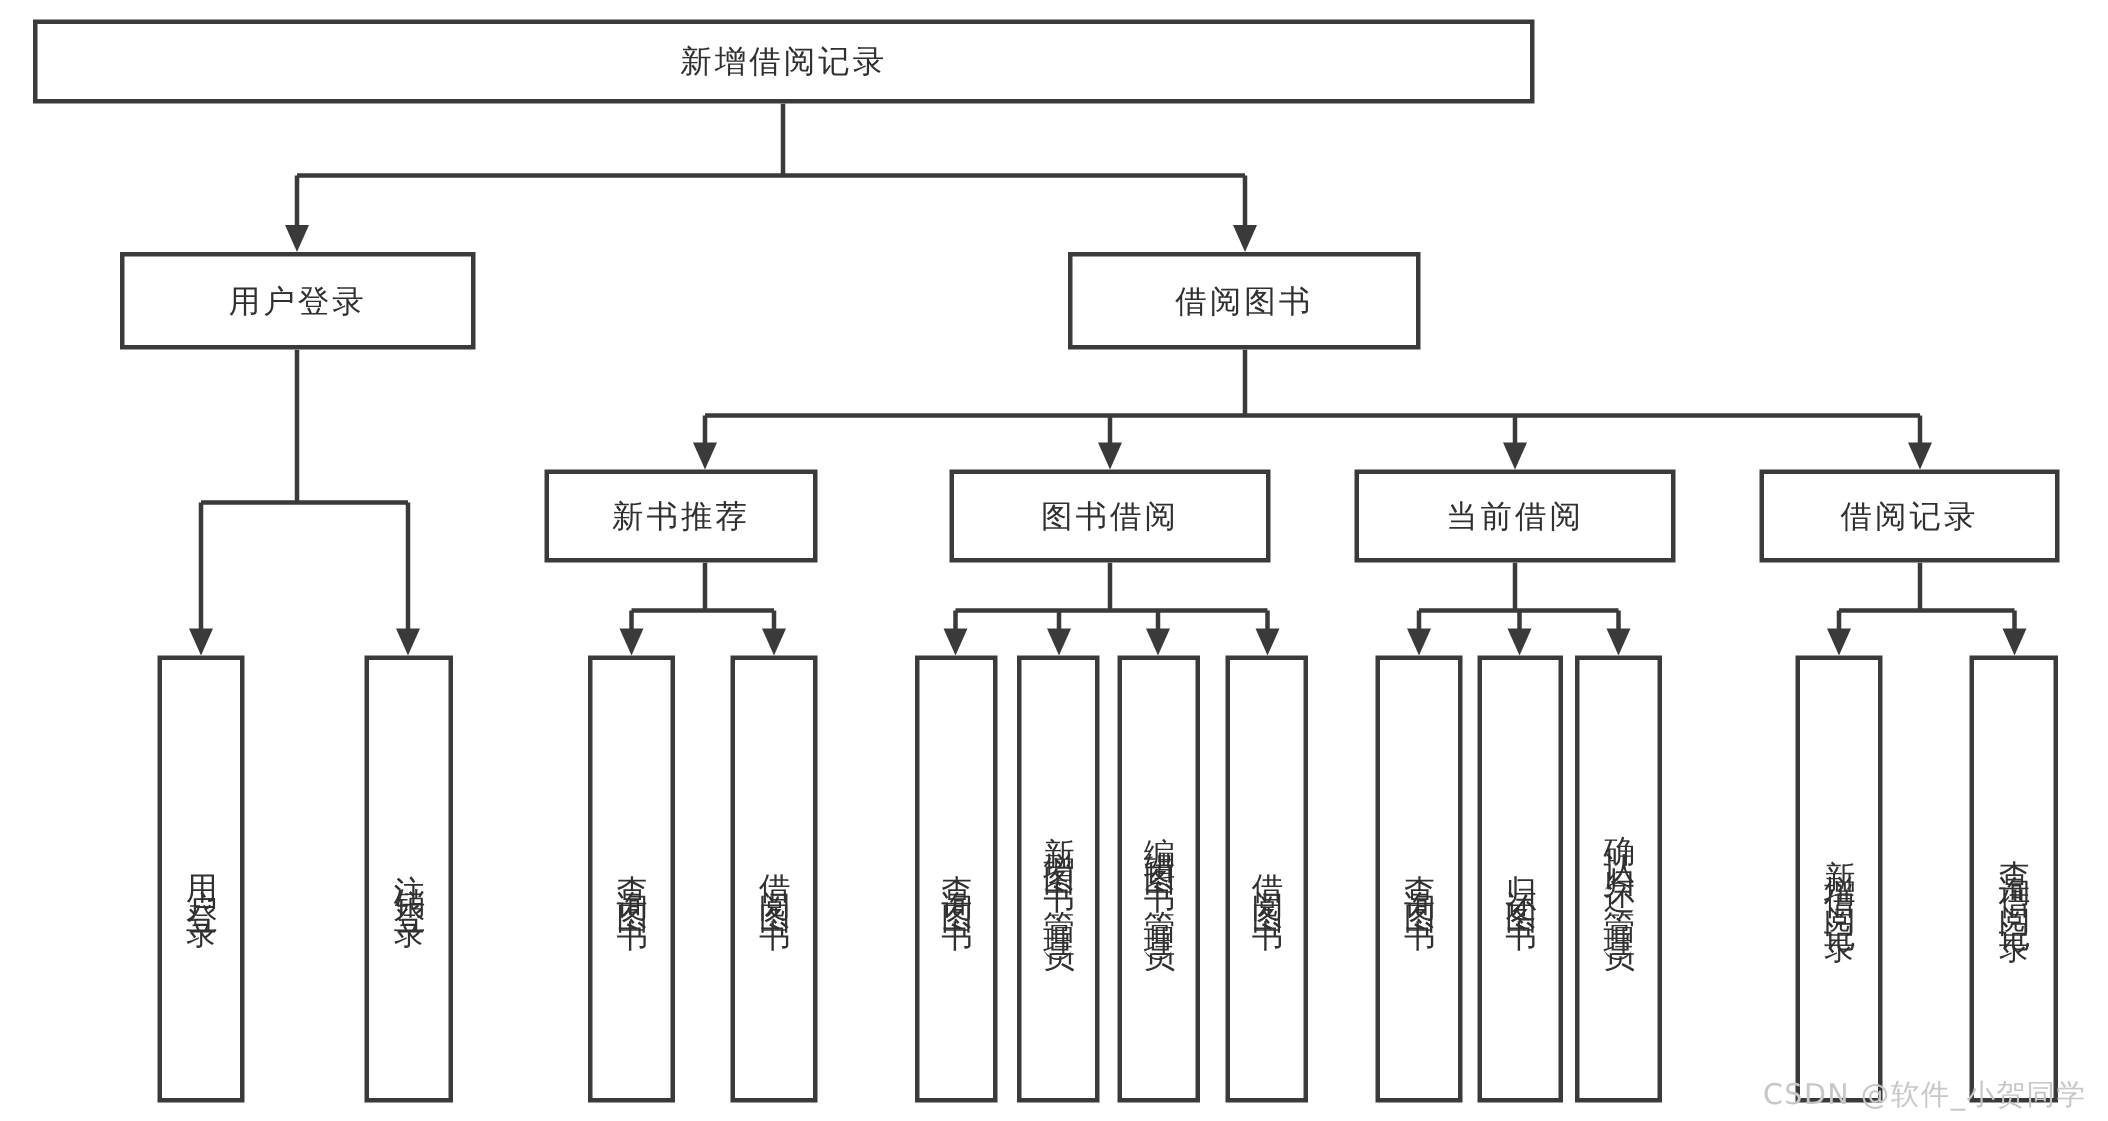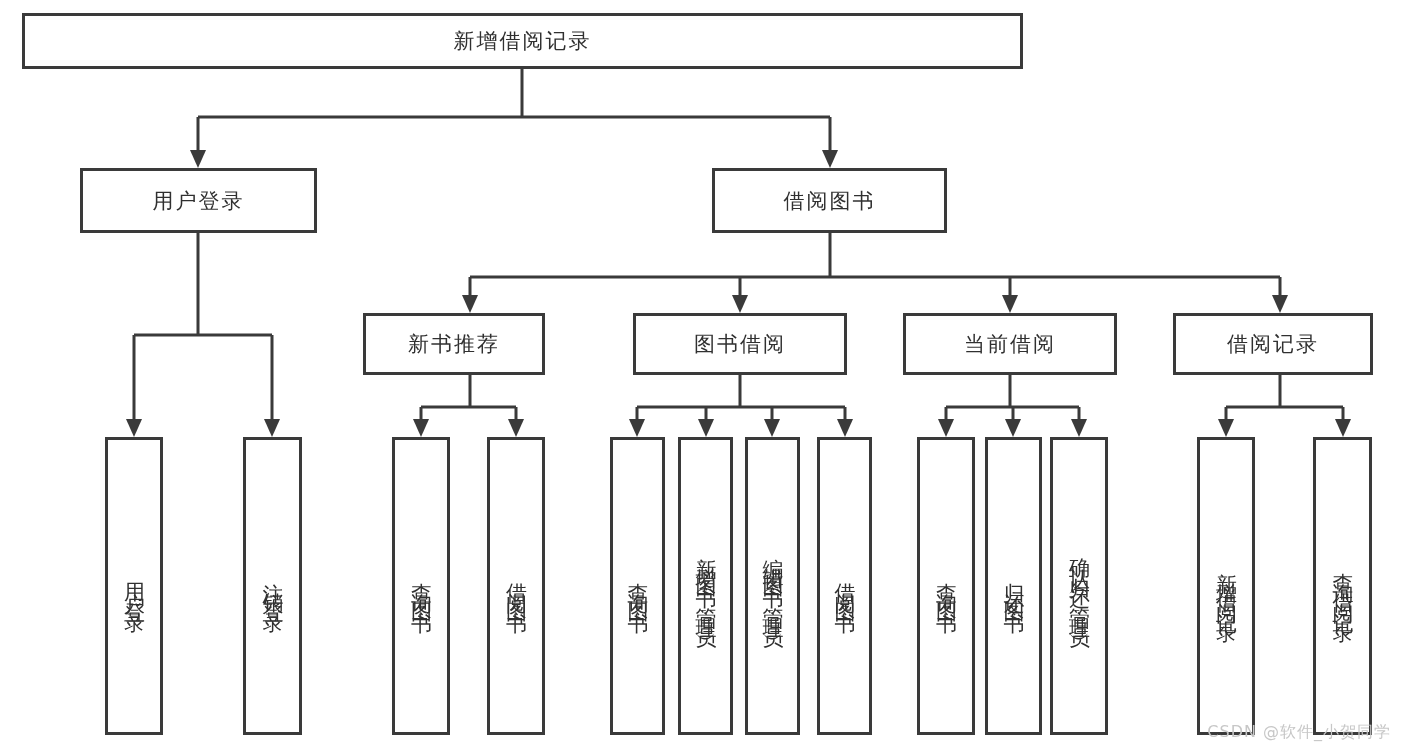--- a/index.html
+++ b/index.html
@@ -20,21 +20,21 @@
   .leaf{letter-spacing:0}
   .leaf .vtext{
     writing-mode:vertical-rl;text-orientation:mixed;
     line-height:1;font-size:21px;letter-spacing:10px;
   }
   svg.connectors{position:absolute;left:0;top:0;color:var(--line,#3a3a3a)}
   .ln{stroke:currentColor;stroke-width:3;fill:none}
   .ar{fill:currentColor;stroke:none}
   .watermark{
     position:absolute;right:14px;bottom:4px;
-    font-size:16px;letter-spacing:1px;
+    font-size:19px;letter-spacing:1px;
     color:var(--watermark,#c7c7c7);
   }
 </style>
 </head>
 <body>
 
 <div class="stage">
 
   <svg class="connectors" width="1405" height="747" viewBox="0 0 1405 747" aria-hidden="true">
 

